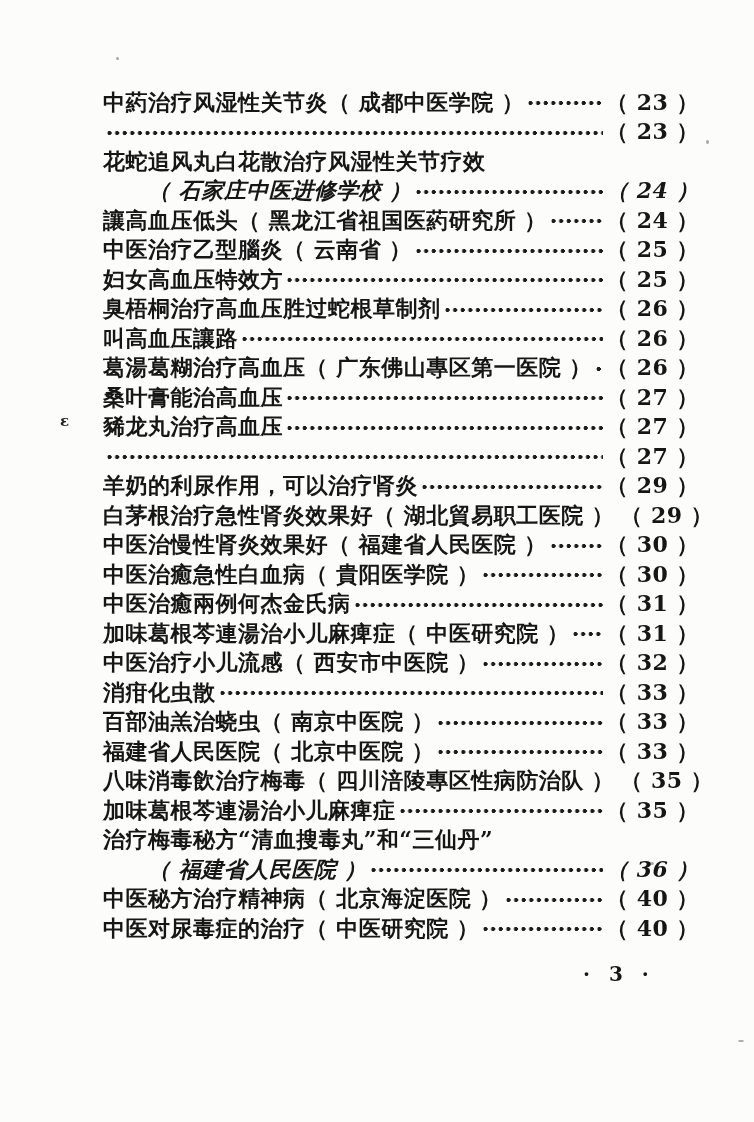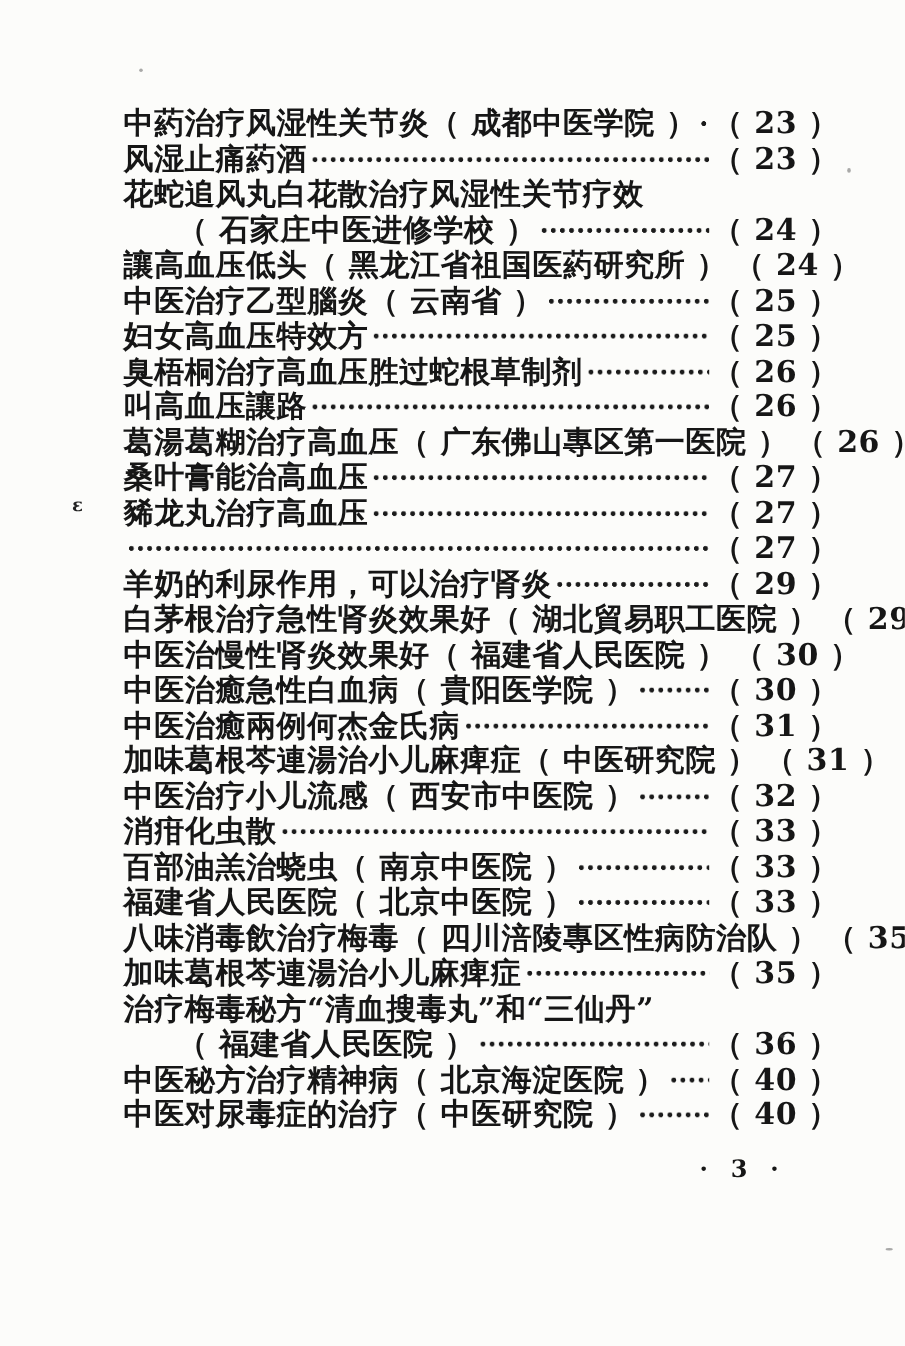--- a/index.html
+++ b/index.html
@@ -22,27 +22,28 @@
   .toc {
     position: absolute;
     left: 103px;
     top: 88px;
     width: 596px;
   }
   .toc-row {
     display: flex;
     align-items: center;
     height: 29.5px;
-    font-size: 25px;
+    font-size: 22px;
     font-weight: 700;
     letter-spacing: 0.5px;
     white-space: nowrap;
   }
   .toc-row.indent {
     padding-left: 45px;
+    font-style: italic;
   }
   .toc-title {
     flex: 0 0 auto;
   }
   .dot-leader {
     flex: 1 1 auto;
     align-self: center;
     height: 11px;
     margin: 2px 3px 0 3px;
     background-image: radial-gradient(circle at 3.5px 5px, #1b1b1b 1.8px, rgba(0,0,0,0) 2.3px);
@@ -88,21 +89,20 @@
 
   <span class="margin-mark">ε</span>
 
   <div class="toc">
       <div class="toc-row">
     <span class="toc-title">中葯治疗风湿性关节炎（ 成都中医学院 ）</span>
     <span class="dot-leader"></span>
     <span class="toc-page">（ 23 ）</span>
   </div>
       <div class="toc-row">
-    <span class="toc-title">风湿止痛葯酒</span>
     <span class="dot-leader"></span>
     <span class="toc-page">（ 23 ）</span>
   </div>
       <div class="toc-row">
     <span class="toc-title">花蛇追风丸白花散治疗风湿性关节疗效</span>
 
   </div>
       <div class="toc-row indent">
     <span class="toc-title">（ 石家庄中医进修学校 ）</span>
     <span class="dot-leader"></span>

